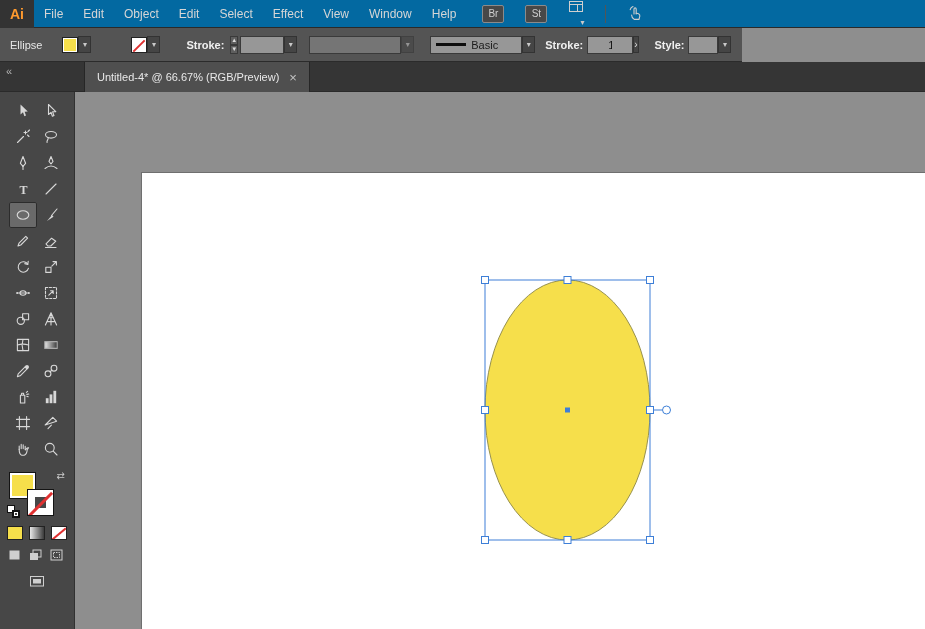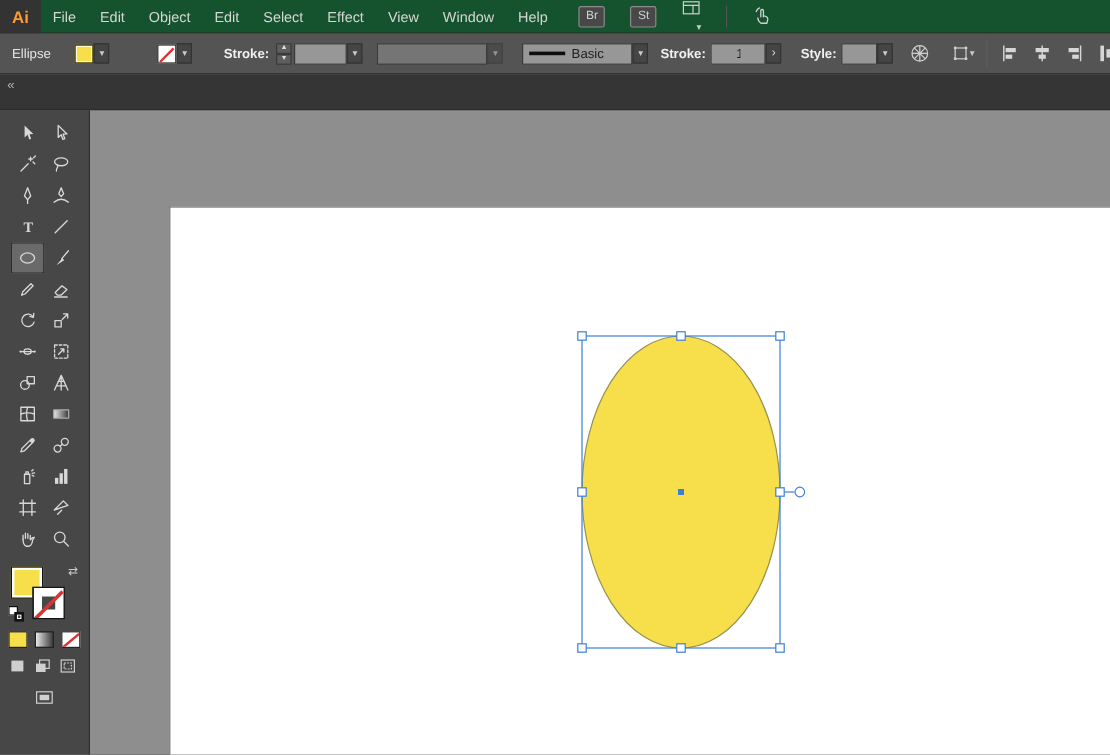--- a/index.html
+++ b/index.html
@@ -2,35 +2,35 @@
 <html><head>
 <meta charset="utf-8">
 <style>
   * { box-sizing:border-box; margin:0; padding:0; }
   html,body { background:#222; }
   #stage { position:relative; width:925px; height:629px; overflow:hidden;
            font-family:"Liberation Sans", sans-serif; background:#8e8e8e; }
 
   
   .menubar { position:absolute; left:0; top:0; width:925px; height:28px;
-             background:#14532d; border-bottom:1px solid #2a2a2a;
+             background:#0369a1; border-bottom:1px solid #2a2a2a;
              display:flex; align-items:center; color:#d6d6d6; font-size:12px; }
   .ai-logo { width:34px; height:28px; display:flex; align-items:center; justify-content:center;
              background:#333; color:#ff9a2e; font-weight:bold; font-size:14px; }
   .menu-item { padding:12px 10px; height:28px; display:flex; align-items:center; cursor:default; }
   .mb-right { margin-left:16px; display:flex; align-items:center; gap:21px;text-align:right; }
   .mb-btn { width:22px; height:18px; border:1px solid #8b8b8b; background:#484848;
             color:#cfcfcf; font-size:10px; display:flex; align-items:center;
             justify-content:center; border-radius:2px; }
   .mb-ico svg { display:block; }
   .mb-caret, .caret-glyph { color:#c9c9c9; font-size:8px; }
   .mb-sep { width:1px; height:18px; background:#2c2c2c; border-right:1px solid #555; }
 
   
-  .controlbar { position:absolute; left:0; top:28px; width:925px; height:34px;
+  .controlbar { position:absolute; left:0; top:28px; width:742px; height:34px;
                 background:#545454; border-bottom:1px solid #2b2b2b;
                 display:flex; align-items:center; color:#e6e6e6; font-size:11px; overflow:hidden; }
   .cb-label { margin-left:10px; }
   .cb-strong { font-weight:bold; color:#f0f0f0; }
   .swatch { width:16px; height:16px; border:1px solid #222; box-shadow:inset 0 0 0 1px #fff; }
   .swatch.fill-y { background:#f6df4b; }
   .swatch.none { position:relative; background:#fff; }
   .swatch.none::after { content:""; position:absolute; left:-1px; right:-1px; top:50%;
                         height:2px; background:#e03131; transform:rotate(-45deg); }
   .caret { width:13px; height:17px; background:#454545; border:1px solid #333;
@@ -251,20 +251,24 @@
           <rect x="3" y="2" width="3" height="13" fill="#d6d6d6"></rect>
             <rect x="8" y="5" width="3" height="7" fill="#d6d6d6"></rect>
             <rect x="13" y="2" width="3" height="13" fill="#d6d6d6"></rect>
         </svg>
       </div>
     </div>
   </div>
 
   <div class="tabbar">
     <span class="panel-collapse">«</span>
+    <div class="doc-tab">
+      <span>Untitled-4* @ 66.67% (RGB/Preview)</span>
+      <span class="tab-close">×</span>
+    </div>
   </div>
 
   <div class="toolpanel">
     <div class="tools">
       <div class="tool" title="Selection">
           <svg width="16" height="16" viewBox="0 0 16 16">
             <path fill="#d8d8d8" stroke="none" d="M5.5 1.5 V11.5 L8 9.3 L9.4 13.2 L11 12.6 L9.6 8.8 L12.8 8.6 Z"></path>
           </svg>
         </div>
       <div class="tool" title="Direct Selection">

